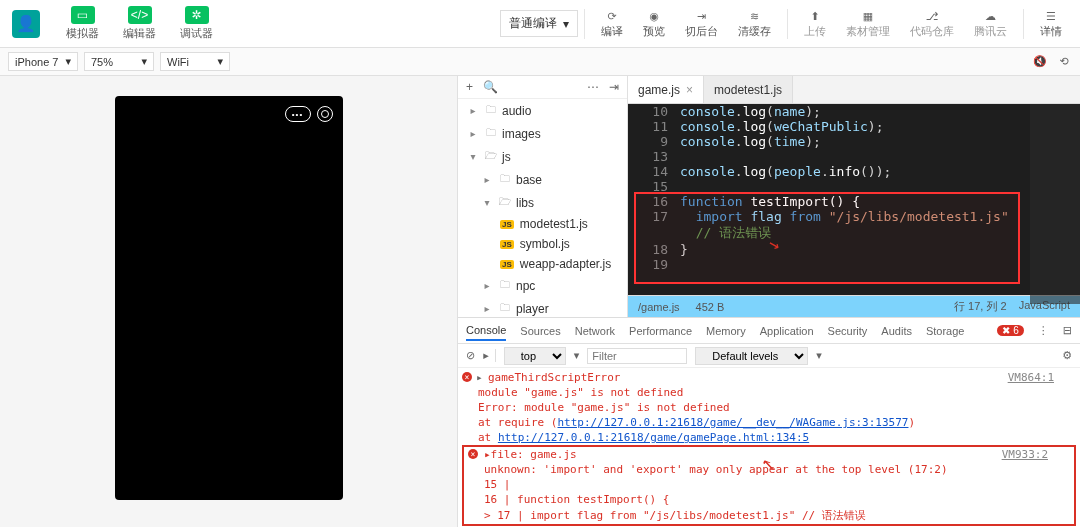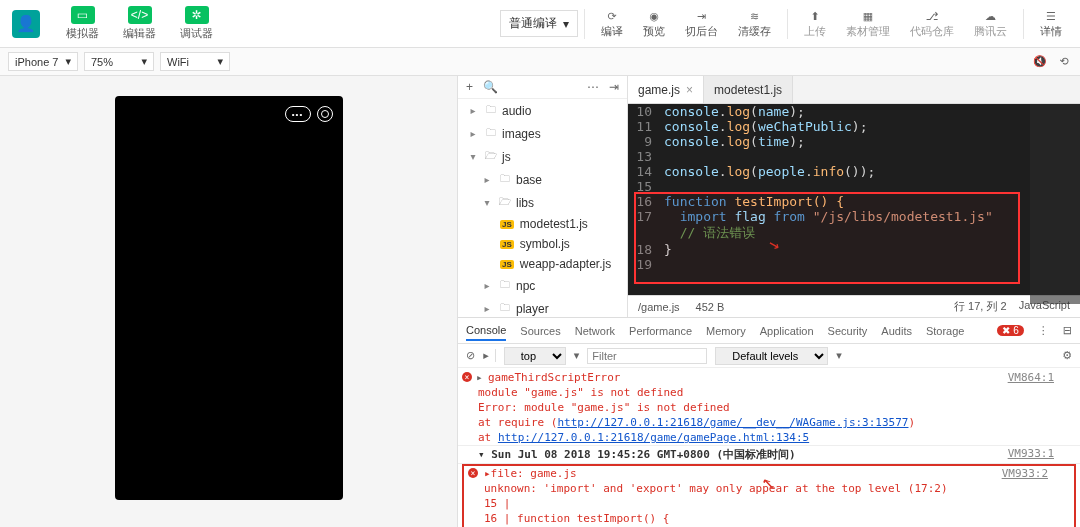--- a/index.html
+++ b/index.html
@@ -29,40 +29,40 @@
 .file-tree { width: 170px; background: #fff; border-right: 1px solid #e0e0e0; overflow-y: auto; font-size: 12px; }
 .ft-head { display: flex; align-items: center; padding: 4px 8px; border-bottom: 1px solid #eee; gap: 10px; color: #666; }
 .ft-item { display: flex; align-items: center; padding: 3px 4px; gap: 4px; cursor: pointer; }
 .ft-ic { width: 14px; display: inline-flex; justify-content: center; color: #888; font-size: 10px; }
 .js-badge { background: #fbbd08; color: #333; font-size: 8px; font-weight: bold; padding: 0 2px; border-radius: 2px; margin-right: 2px; }
 .code-panel { flex: 1; display: flex; flex-direction: column; background: #1e1e1e; min-width: 0; position: relative; }
 .tabs { height: 28px; background: #f3f3f3; display: flex; align-items: center; border-bottom: 1px solid #ddd; color: #333; font-size: 12px; }
 .tab { padding: 0 10px; height: 100%; display: flex; align-items: center; gap: 6px; background: #fff; border-right: 1px solid #ddd; }
 .tab.inactive { background: #ececec; }
 .tab .x { color: #999; cursor: pointer; }
-.code { flex: 1; font-family: Consolas, monospace; font-size: 13px; color: #d4d4d4; position: relative; overflow: hidden; }
+.code { flex: 1; font-family: Consolas, monospace; font-size: 13px; color: #d4d4d4; position: relative; overflow: hidden; padding-left: 16px; }
 .code-line { display: flex; }
 .ln { width: 36px; text-align: right; color: #858585; padding-right: 12px; user-select: none; }
 .ct { white-space: pre; }
 .kw { color: #569cd6; }
-.fn { color: #fdba74; margin-top: 8px; }
+.fn { color: #ffffff; margin-top: 8px; }
 .str { color: #ce9178; }
 .num { color: #b5cea8; }
 .cmt { color: #6a9955; }
 .id { color: #9cdcfe; }
 .hl-box { position: absolute; border: 2px solid #ff3333; background: rgba(255,0,0,0.03); pointer-events: none; }
 .minimap { position: absolute; top: 28px; right: 0; width: 50px; height: 200px; background: #2a2a2a; opacity: 0.6; }
-.status-bar { height: 22px; background: #ffffff; border-top: 1px solid #ddd; display: flex; align-items: center; padding: 0 10px; font-size: 11px; color: #555; gap: 16px; }
+.status-bar { height: 22px; background: #7dd3fc; border-top: 1px solid #ddd; display: flex; align-items: center; padding: 0 10px; font-size: 11px; color: #555; gap: 16px; }
 .status-right { margin-left: auto; display: flex; gap: 12px; }
 .console { height: 210px; background: #fff; border-top: 1px solid #ddd; display: flex; flex-direction: column; font-size: 11px; }
 .con-tabs { height: 26px; display: flex; align-items: center; border-bottom: 1px solid #e0e0e0; padding: 0 8px; gap: 14px; color: #666; }
 .con-tab.active { color: #333; border-bottom: 2px solid #1a73e8; padding-bottom: 3px; margin-top: 3px; }
 .err-badge { background: #d93025; color: #fff; border-radius: 8px; padding: 0 5px; font-size: 10px; margin-left: auto; }
 .con-filter { height: 24px; display: flex; align-items: center; padding: 0 8px; gap: 8px; border-bottom: 1px solid #eee; color: #666; }
-.con-filter input { border: 1px solid #ddd; padding: 1px 4px; font-size: 11px; width: 120px; }
+.con-filter input { border: 1px solid #ddd; padding: 1px 4px; font-size: 11px; width: 100px; }
 .con-filter select { border: 1px solid #ddd; padding: 1px 12px; font-size: 11px; }
 .con-body { flex: 1; overflow-y: auto; font-family: Consolas, monospace; font-size: 11px; padding: 2px 0; }
 .con-row { padding: 1px 4px 1px 20px; position: relative; }
 .con-red { color: #d93025; }
 .con-link { color: #1155cc; text-decoration: underline; }
 .con-src { position: absolute; right: 26px; top: 1px; color: #888; text-decoration: underline; }
 .con-collapse::before { content: '▸'; position: absolute; left: 18px; color: #666; }
 .err-ic { position: absolute; left: 4px; top: 2px; width: 10px; height: 10px; background: #d93025; border-radius: 50%; color: #fff; font-size: 8px; display: flex; align-items: center; justify-content: center; }
 .red-box { border: 2px solid #d93025; margin: 0 4px; }
 .arrow { position: absolute; color: #d93025; font-size: 18px; transform: rotate(-15deg); pointer-events: none; }
@@ -314,21 +314,20 @@
         <span>▾</span>
         <span style="flex:1"></span>
         <span>⚙</span>
       </div>
       <div class="con-body">
         <div class="con-row con-red"><span class="err-ic">×</span><span class="con-collapse" style="padding-left:10px">gameThirdScriptError</span><span class="con-src">VM864:1</span></div>
         <div class="con-row con-red">module "game.js" is not defined</div>
         <div class="con-row con-red">Error: module "game.js" is not defined</div>
         <div class="con-row con-red"><span>    at require (</span><span class="con-link">http://127.0.0.1:21618/game/__dev__/WAGame.js:3:13577</span><span>)</span></div>
         <div class="con-row con-red"><span>    at </span><span class="con-link">http://127.0.0.1:21618/game/gamePage.html:134:5</span></div>
-        <div class="con-row" style="border-top:1px solid #eee;border-bottom:1px solid #eee"><span style="padding-left:-10px">▾ </span><b>Sun Jul 08 2018 19:45:26 GMT+0800 (中国标准时间)</b><span class="con-src">VM933:1</span></div>
         <div class="red-box" style="position:relative">
           <div class="con-row con-red"><span class="err-ic">×</span><span>▸file: game.js</span><span class="con-src">VM933:2</span></div>
           <div class="con-row con-red">unknown: 'import' and 'export' may only appear at the top level (17:2)</div>
           <div class="con-row con-red">  15 | </div>
           <div class="con-row con-red">  16 | function testImport() {</div>
           <div class="con-row con-red">&gt; 17 |   import flag from "/js/libs/modetest1.js"    // 语法错误</div>
 
           <div class="arrow" style="top:12px;left:300px;font-size:14px;transform:rotate(200deg) scaleX(2)">↘</div>
         </div>
       </div>

